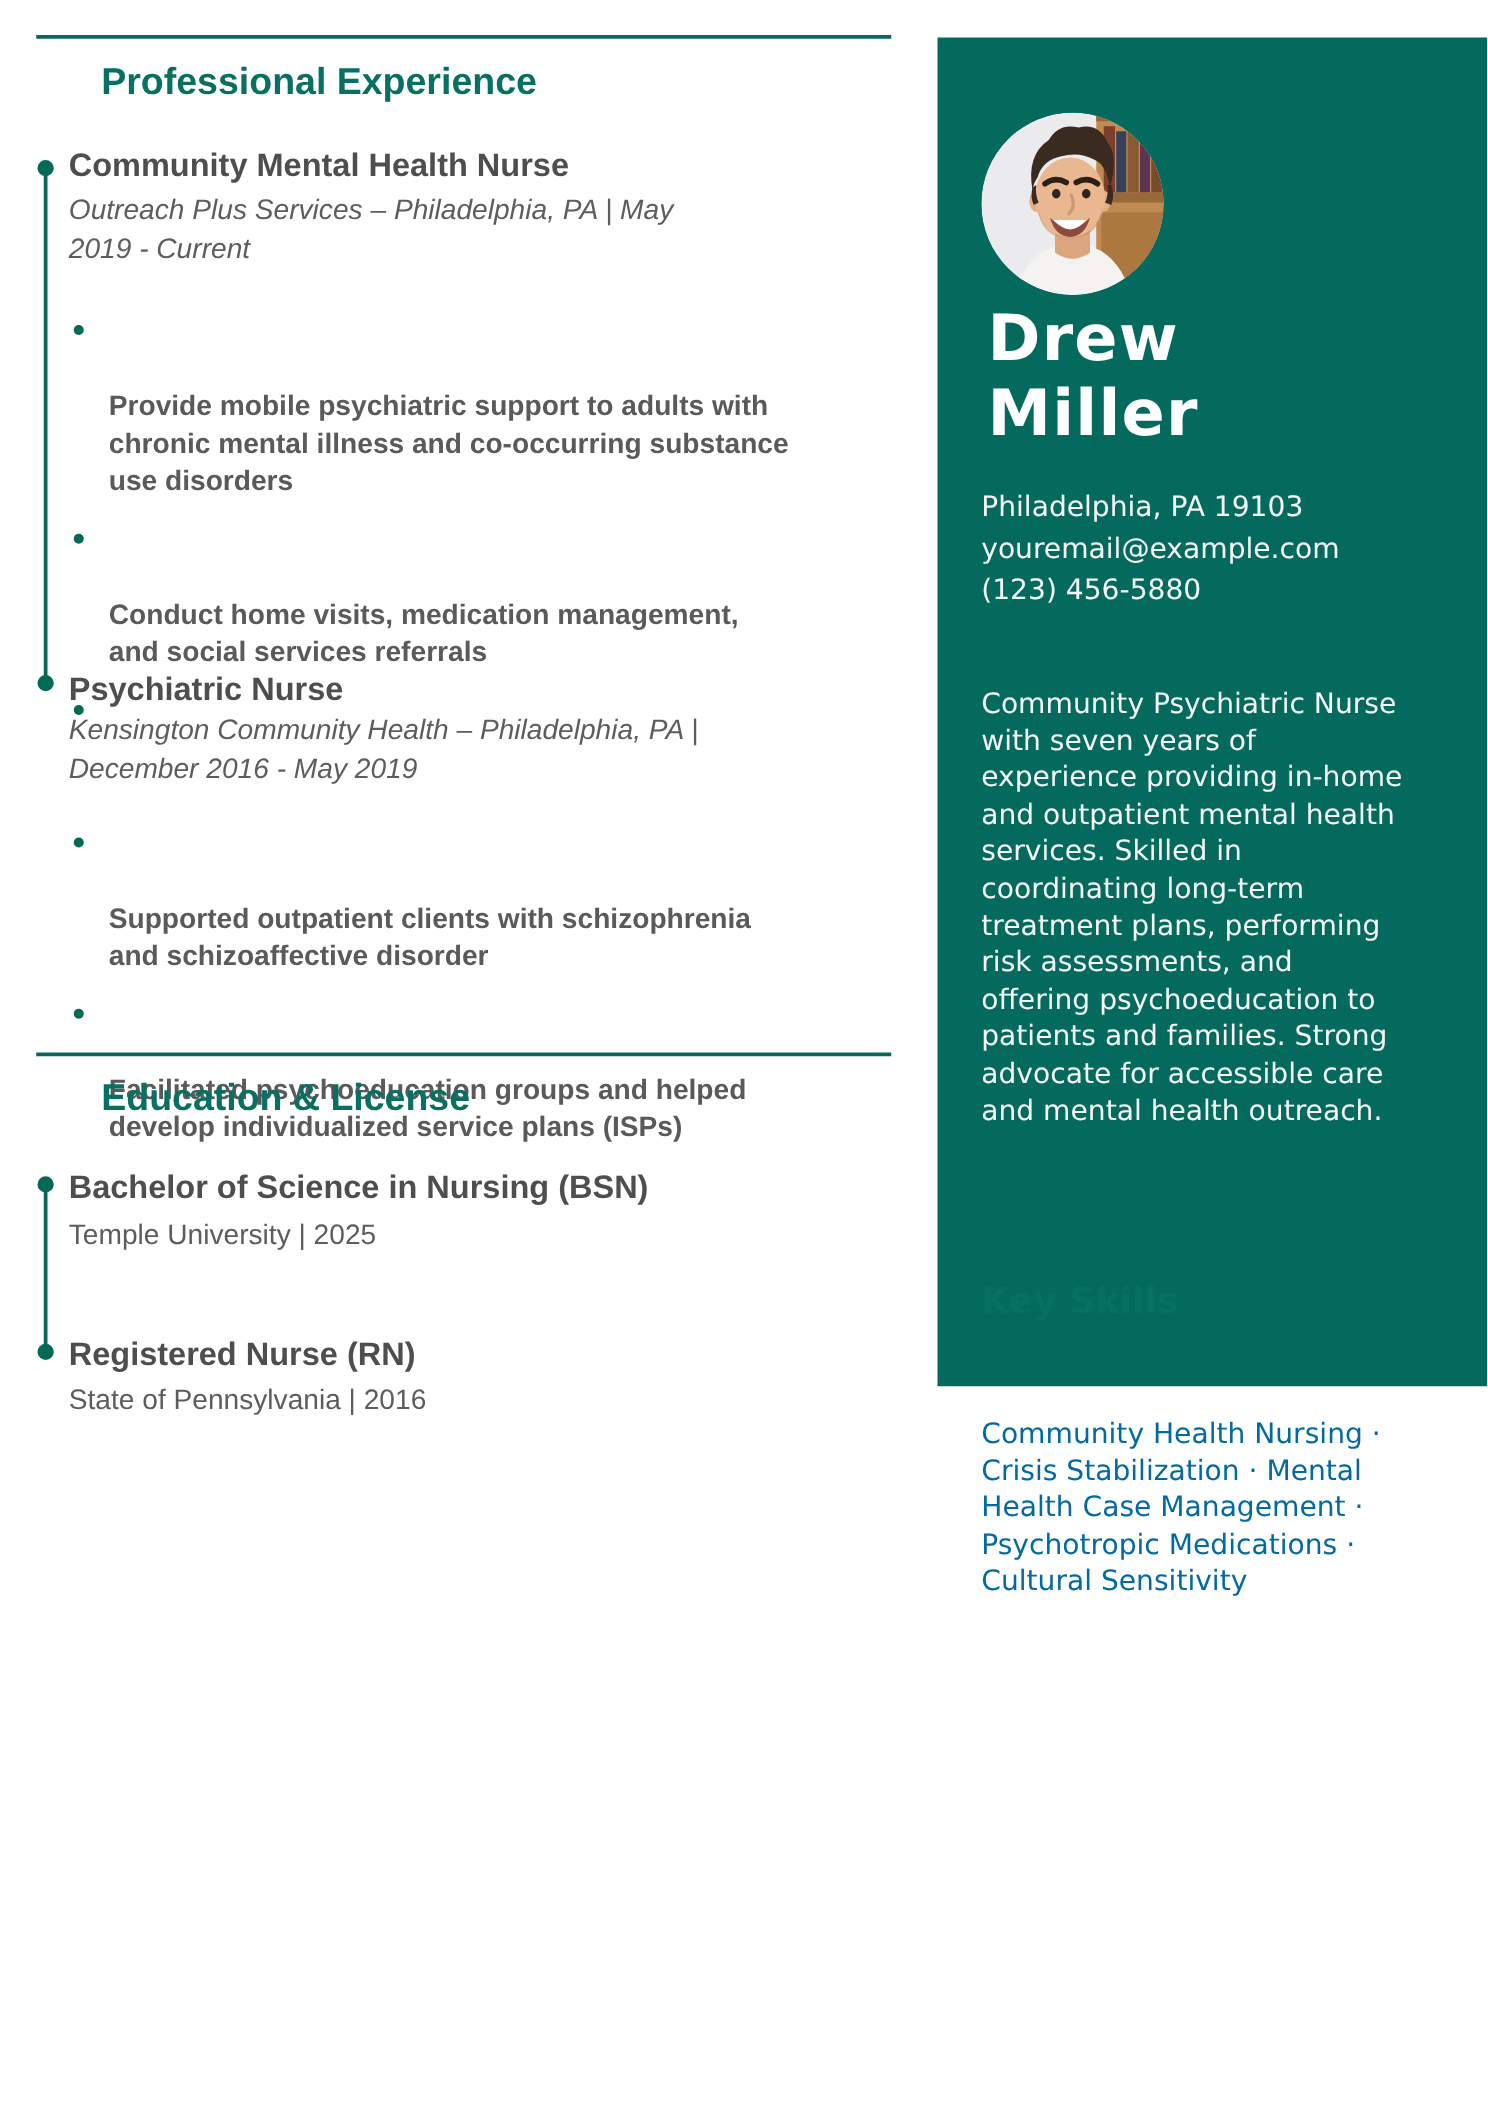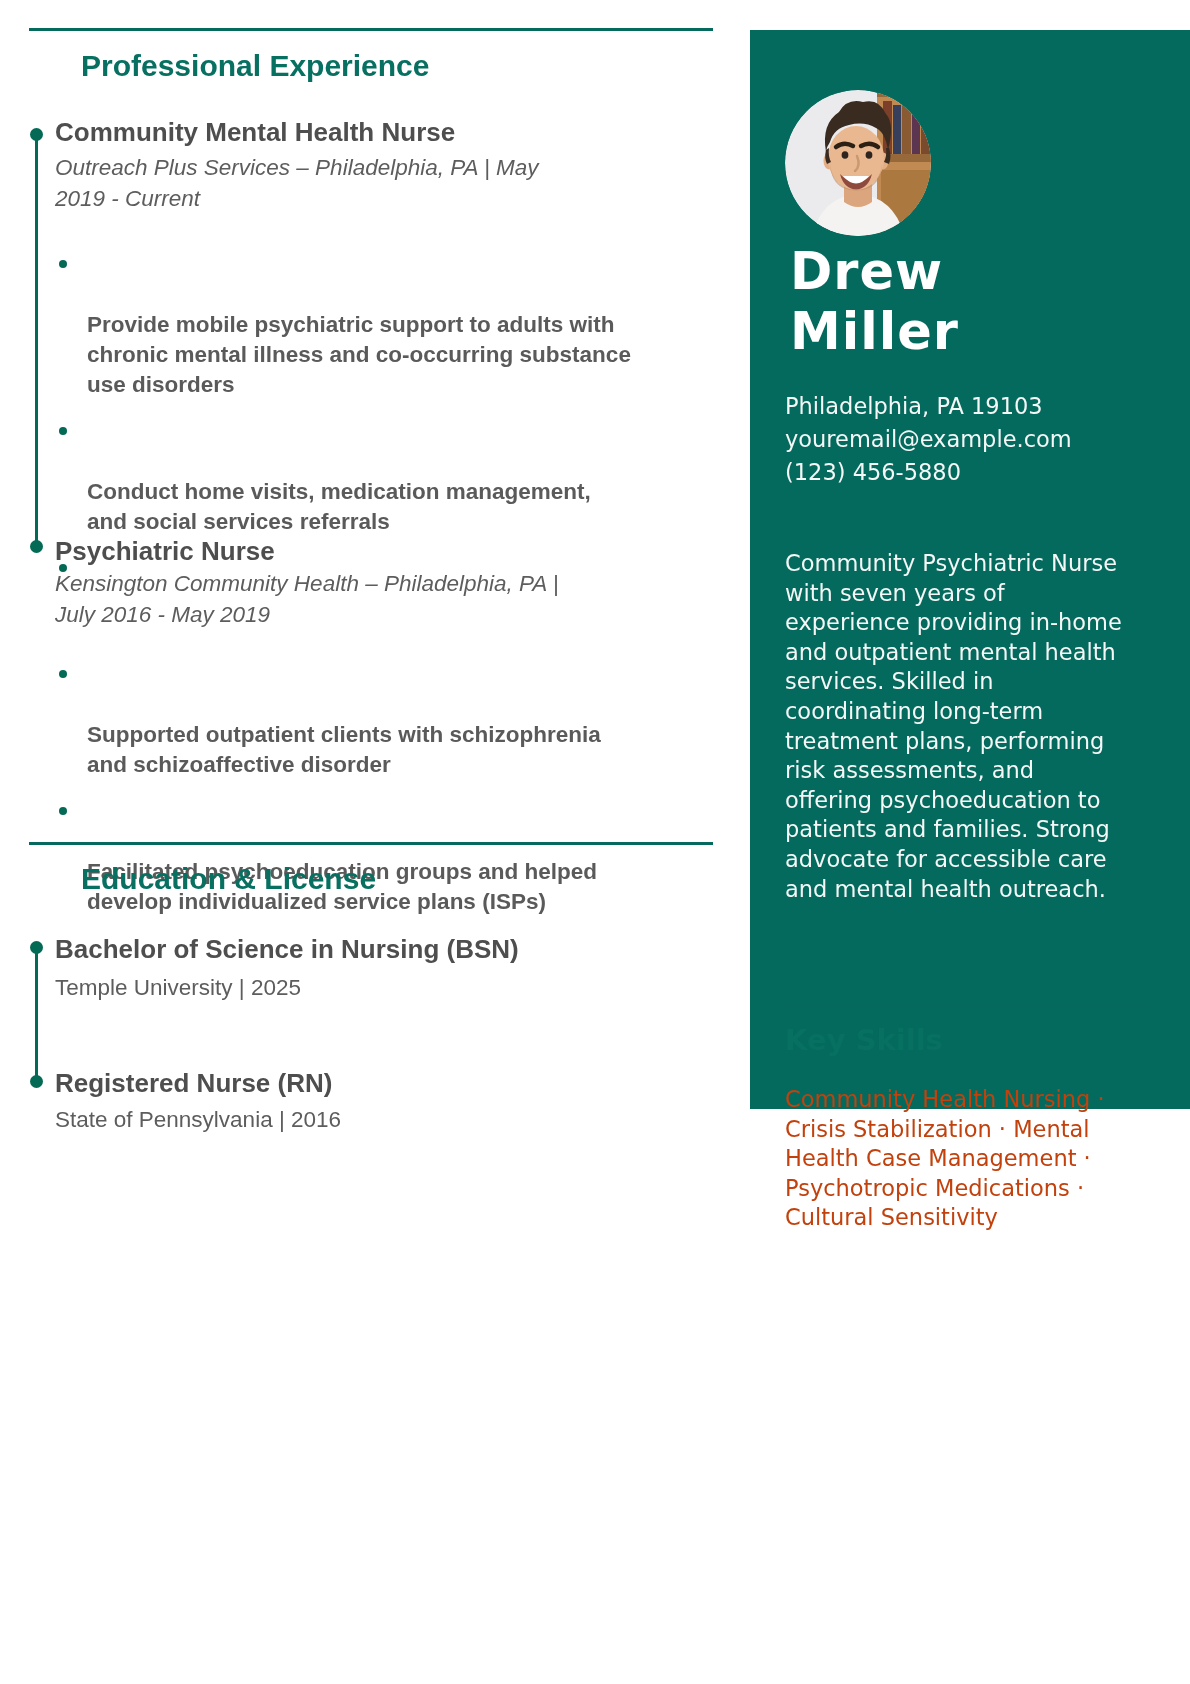--- a/index.html
+++ b/index.html
@@ -89,23 +89,23 @@
     font-size:22.5px; line-height:29.6px; color:#f4f7f6; white-space:pre-line;
   }
 
   
   .h-skills {
     position:absolute; left:785px; top:1023px;
     font-family:"DejaVu Sans", sans-serif;
     font-weight:bold; font-size:29px; color:#077061; white-space:nowrap;
   }
   .skills-text {
-    position:absolute; left:785px; top:1085px; width:400px;
-    font-family:"DejaVu Sans", sans-serif;
-    font-size:22.5px; line-height:29.6px; color:#c2410c; white-space:pre-line;
+    position:absolute; left:785px; top:1133px; width:400px;
+    font-family:"DejaVu Sans", sans-serif;
+    font-size:22.5px; line-height:29.6px; color:#0369a1; white-space:pre-line;
   }
 </style>
 </head>
 <body>
 
 <div class="page">
 
   <div class="rule rule-top"></div>
 
   <div class="section-heading h-exp">Professional Experience</div>
@@ -129,21 +129,21 @@
       <span>Conduct home visits, medication management,
 and social services referrals</span>
     </li>
     <li>
       <span class="bullet-dot"></span>
     </li>
   </ul>
 
   <div class="entry-title t-job2">Psychiatric Nurse</div>
   <div class="entry-meta italic m-job2">Kensington Community Health – Philadelphia, PA |
-July 2016 - May 2019</div>
+December 2016 - May 2019</div>
   <ul class="bullets b-job2">
     <li>
       <span class="bullet-dot"></span>
       <span>Supported outpatient clients with schizophrenia
 and schizoaffective disorder</span>
     </li>
     <li>
       <span class="bullet-dot"></span>
       <span>Facilitated psychoeducation groups and helped
 develop individualized service plans (ISPs)</span>

